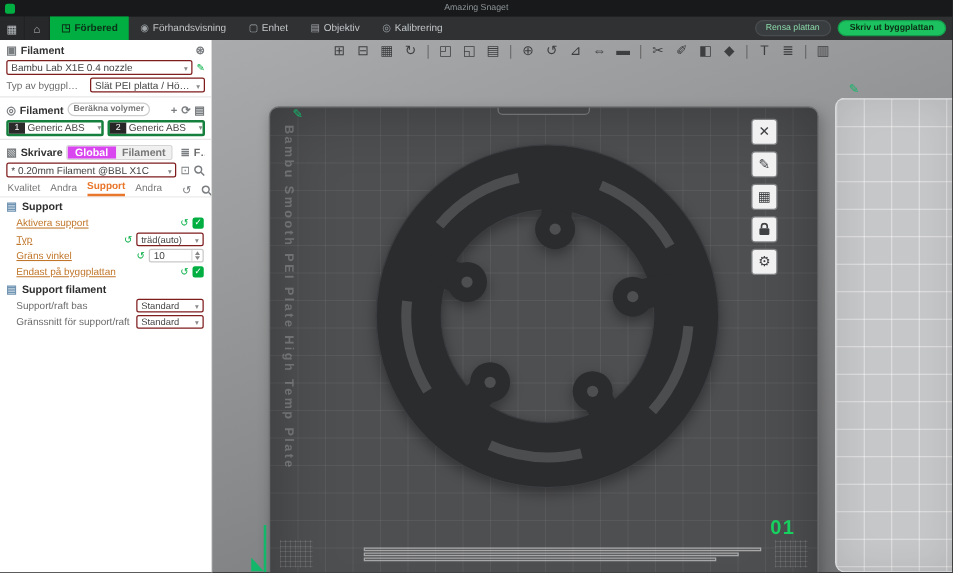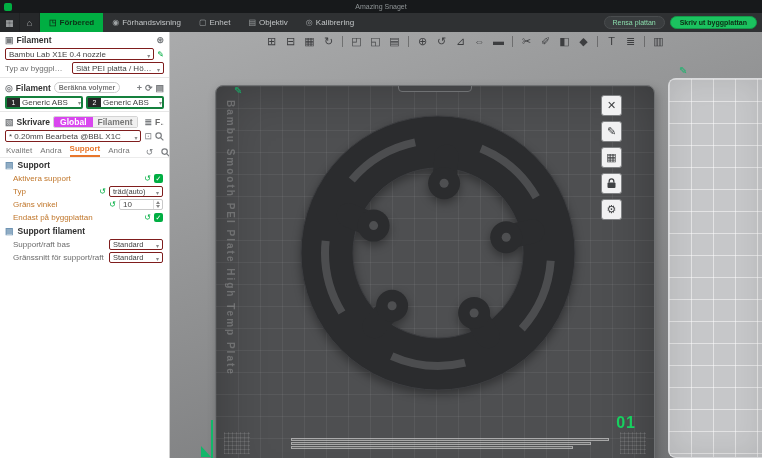--- a/index.html
+++ b/index.html
@@ -47,21 +47,21 @@
   .seg{display:flex;border-radius:2px;overflow:hidden;border:1px solid #d4d4d4;height:12px;flex:none;}
   .seg .on{background:#d946ef;color:#fff;padding:0 6px;display:flex;align-items:center;font-weight:bold;}
   .seg .off{background:#f0f0f0;color:#777;padding:0 5px;display:flex;align-items:center;}
   .ptabs{display:flex;gap:8px;align-items:flex-end;height:15px;padding:0 6px 0 6px;border-bottom:1px solid #ececec;flex:none;}
   .ptab{color:#777;padding-bottom:2px;margin-top:17px;}
   .ptab.active{color:#E8762B;font-weight:bold;border-bottom:2px solid #E8762B;}
   .g-h{display:flex;align-items:center;gap:4px;height:14px;padding:0 5px;font-weight:bold;color:#2f2f2f;flex:none;font-size:8.5px;}
   .g-h .ic{color:#6f94b3;font-size:9px;}
   .p-row{display:flex;align-items:center;gap:3px;height:13px;padding:0 6px 0 13px;flex:none;}
   .p-label{flex:1;white-space:nowrap;overflow:hidden;text-overflow:ellipsis;color:#6b6b6b;}
-  .p-label.modified{color:#C0762A;}
+  .p-label.modified{color:#C0762A;text-decoration:underline;}
   .reset{color:#00AE42;font-size:8px;flex:none;}
   .cb{width:9px;height:9px;background:#00AE42;border-radius:2px;flex:none;position:relative;}
   .cb::after{content:"✓";position:absolute;inset:0;color:#fff;font-size:7px;line-height:9px;text-align:center;}
   .spin{width:44px;height:11px;border:1px solid #c9c9c9;border-radius:2px;display:flex;align-items:center;flex:none;background:#fff;}
   .spin .val{flex:1;padding-left:3px;color:#444;}
   .spin .arrows{width:9px;height:100%;border-left:1px solid #ddd;display:flex;flex-direction:column;align-items:center;justify-content:center;gap:1px;}
   .spin .arrows i{display:block;width:0;height:0;border-left:2.5px solid transparent;border-right:2.5px solid transparent;}
   .spin .arrows i.up{border-bottom:3px solid #888;}
   .spin .arrows i.dn{border-top:3px solid #888;}
   .search-svg{flex:none;}
@@ -206,21 +206,21 @@
           <span class="on">Global</span>
           <span class="off">Filament</span>
         </span>
         <span class="spacer"></span>
         <span class="icon-btn">≣</span>
         <span class="lbl">Främål</span>
       </div>
 
       <div class="s-row">
         <span class="select grow">
-          <span class="txt">* 0.20mm Bearbeta @BBL X1C</span>
+          <span class="txt">* 0.20mm Filament @BBL X1C</span>
           <span class="caret">▾</span>
         </span>
         <span class="icon-btn">⊡</span>
         <svg class="search-svg" width="9" height="9" viewBox="0 0 9 9">
             <circle cx="3.6" cy="3.6" r="2.7" fill="none" stroke="#7a7d80" stroke-width="1.2"></circle>
             <line x1="5.8" y1="5.8" x2="8.4" y2="8.4" stroke="#7a7d80" stroke-width="1.2"></line>
           </svg>
       </div>
 
       <div class="ptabs">

